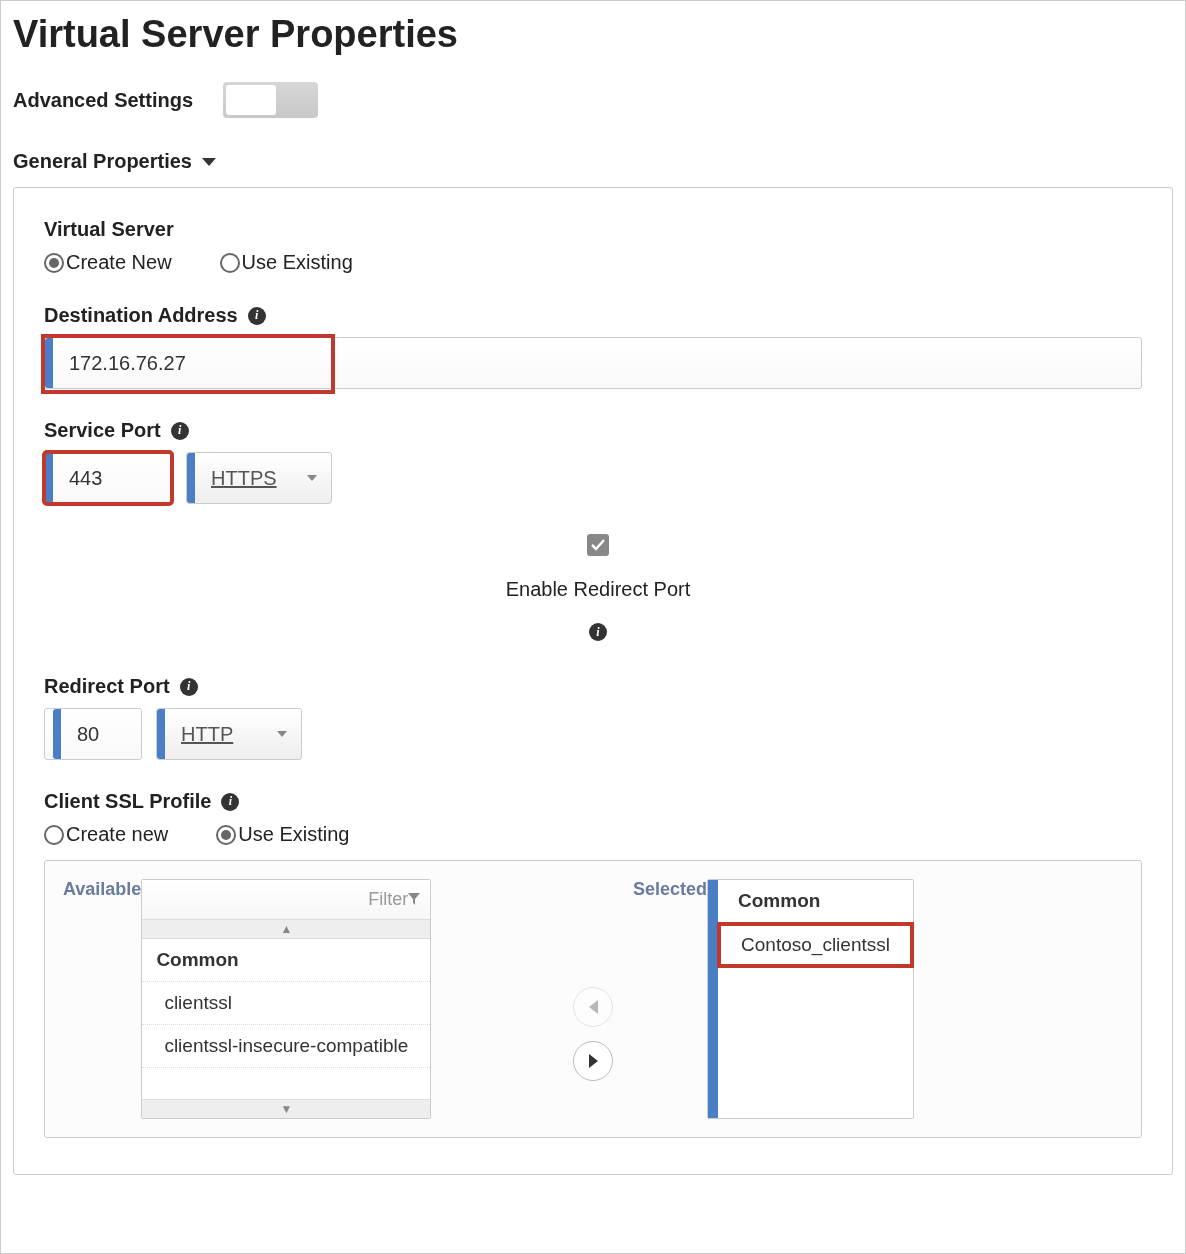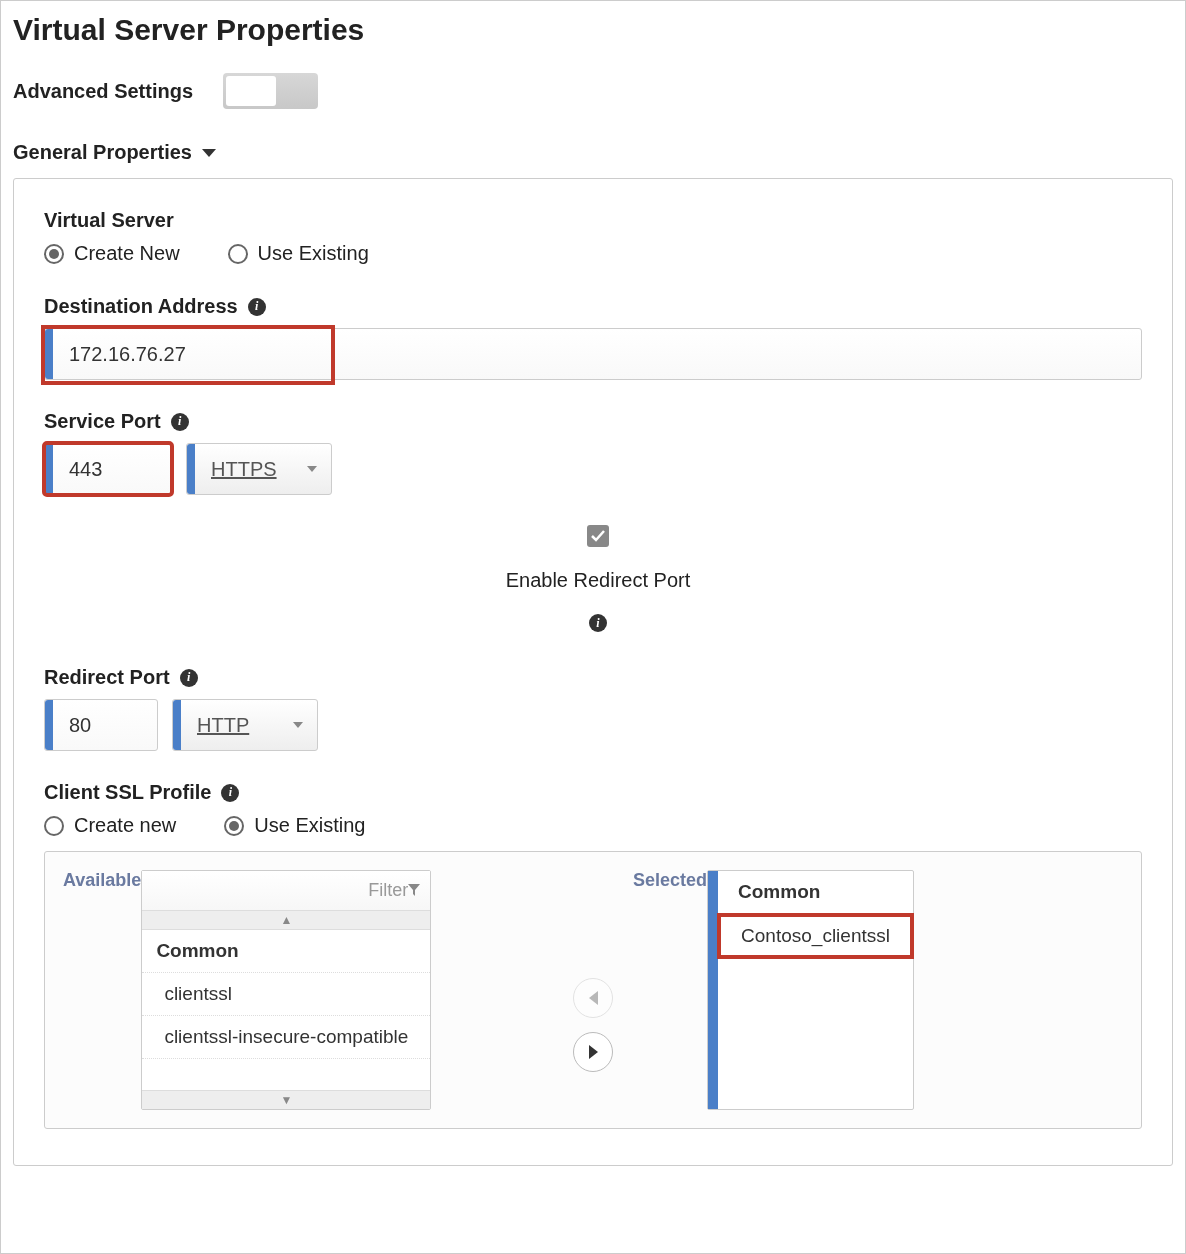--- a/index.html
+++ b/index.html
@@ -11,21 +11,21 @@
     background: #fff;
     width: 1186px;
   }
   .wrap {
     border: 1px solid #ccc;
     padding: 8px 8px 24px 8px;
     width: 1186px;
     min-height: 1254px;
   }
   h1 {
-    font-size: 30px;
+    font-size: 38px;
     font-weight: 700;
     margin: 4px 4px 26px 4px;
     color: #222;
   }
   .adv-row {
     display: flex;
     align-items: center;
     gap: 30px;
     margin: 0 0 32px 4px;
   }
@@ -95,21 +95,21 @@
   }
   .radio-row {
     display: flex;
     align-items: center;
     gap: 48px;
     margin-bottom: 30px;
   }
   .radio-item {
     display: flex;
     align-items: center;
-    gap: 10px;
+    gap: 2px;
     font-size: 20px;
     color: #222;
   }
   .radio {
     width: 20px; height: 20px;
     border-radius: 50%;
     border: 2px solid #666;
     display: inline-flex;
     align-items: center;
     justify-content: center;
@@ -413,21 +413,21 @@
       <span class="check-label">Enable Redirect Port</span>
       <span class="info-icon">i</span>
     </div>
 
     <div class="fld-block">
       <div class="fld-label">
         <span>Redirect Port</span>
         <span class="info-icon">i</span>
       </div>
       <div class="row">
-        <div class="text-input" style="width:114px;">
+        <div class="text-input" style="width:98px;padding-left:8px;">
           <div class="accent"></div>
           <div class="val">80</div>
         </div>
         <div class="select">
           <div class="accent"></div>
           <div class="val">HTTP</div>
           <div class="chev"></div>
         </div>
       </div>
     </div>

